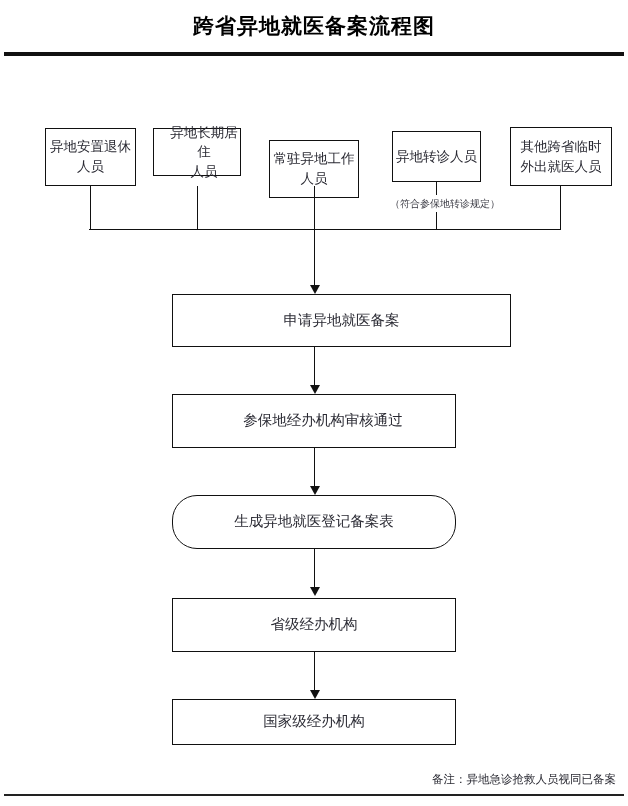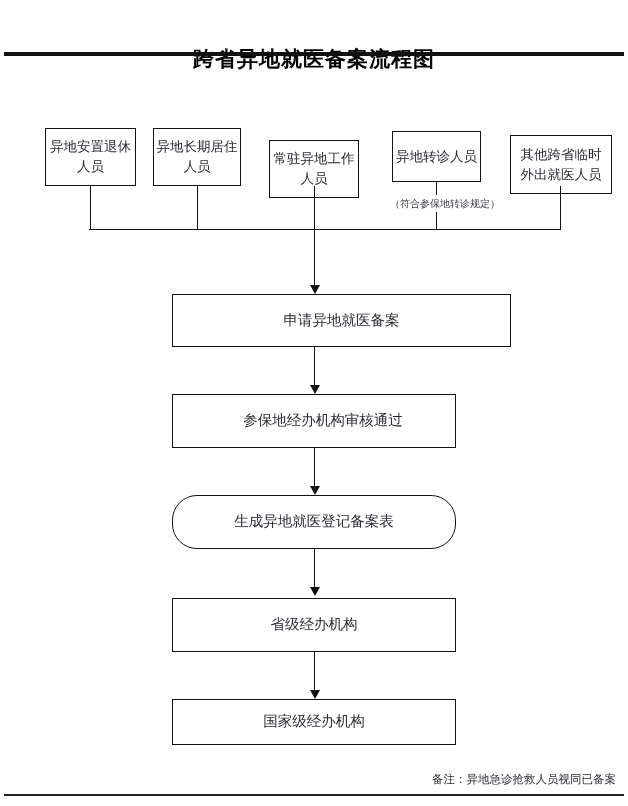--- a/index.html
+++ b/index.html
@@ -26,21 +26,20 @@
     position: absolute;
     left: 0;
     top: 12px;
     width: 628px;
     text-align: center;
     font-size: 21px;
     font-weight: bold;
     letter-spacing: 1px;
     color: #000000;
     font-family: "DejaVu Serif", "Liberation Serif", serif;
-    margin-top: 33px;
   }
   .rule-top {
     position: absolute;
     left: 4px;
     top: 52px;
     width: 620px;
     height: 0;
     border-top: 2px solid #111111;
     border-bottom: 2px solid #111111;
     box-sizing: content-box;
@@ -117,35 +116,35 @@
 <div id="canvas">
 
   <div class="title">跨省异地就医备案流程图</div>
   <div class="rule-top"></div>
 
   <div class="node src" style="left:45px; top:128px; width:91px; height:58px;">
     <span style="white-space:pre-line">异地安置退休
 人员</span>
   </div>
 
-  <div class="node src" style="left:153px; top:128px; width:88px; height:58px;">
+  <div class="node src" style="left:153px; top:128px; width:88px; height:48px;padding-left:14px;">
     <span style="white-space:pre-line">异地长期居住
 人员</span>
   </div>
 
   <div class="node src" style="left:269px; top:128px; width:90px; height:58px;margin-top:12px;">
     <span style="white-space:pre-line">常驻异地工作
 人员</span>
   </div>
 
   <div class="node src" style="left:392px; top:131px; width:89px; height:51px;">
     <span style="white-space:pre-line">异地转诊人员</span>
   </div>
 
-  <div class="node src" style="left:510px; top:127px; width:102px; height:59px;margin-top:8px;">
+  <div class="node src" style="left:510px; top:127px; width:102px; height:59px;">
     <span style="white-space:pre-line">其他跨省临时
 外出就医人员</span>
   </div>
 
   <div class="note" style="left:390px; top:197px;">（符合参保地转诊规定）</div>
 
   <div class="vline" style="left:90px; top:186px; height:43px;"></div>
   <div class="vline" style="left:197px; top:186px; height:43px;"></div>
   <div class="vline" style="left:314px; top:186px; height:43px;"></div>
 

